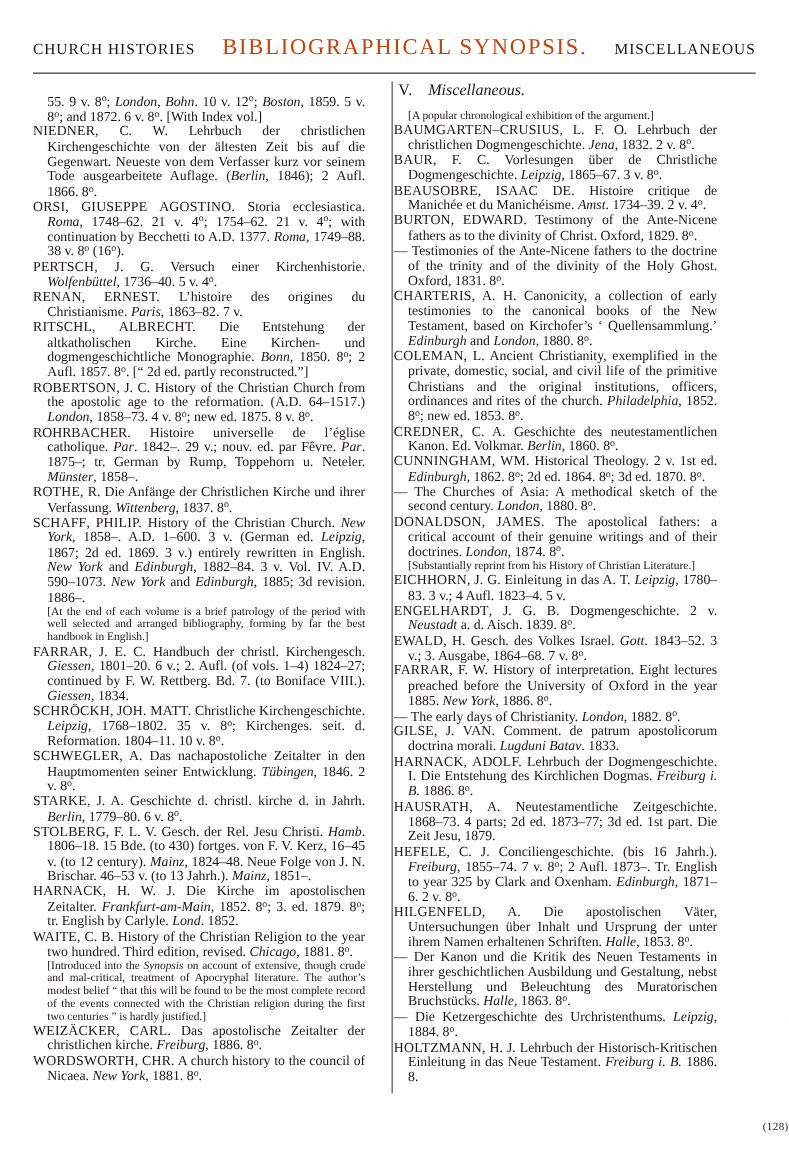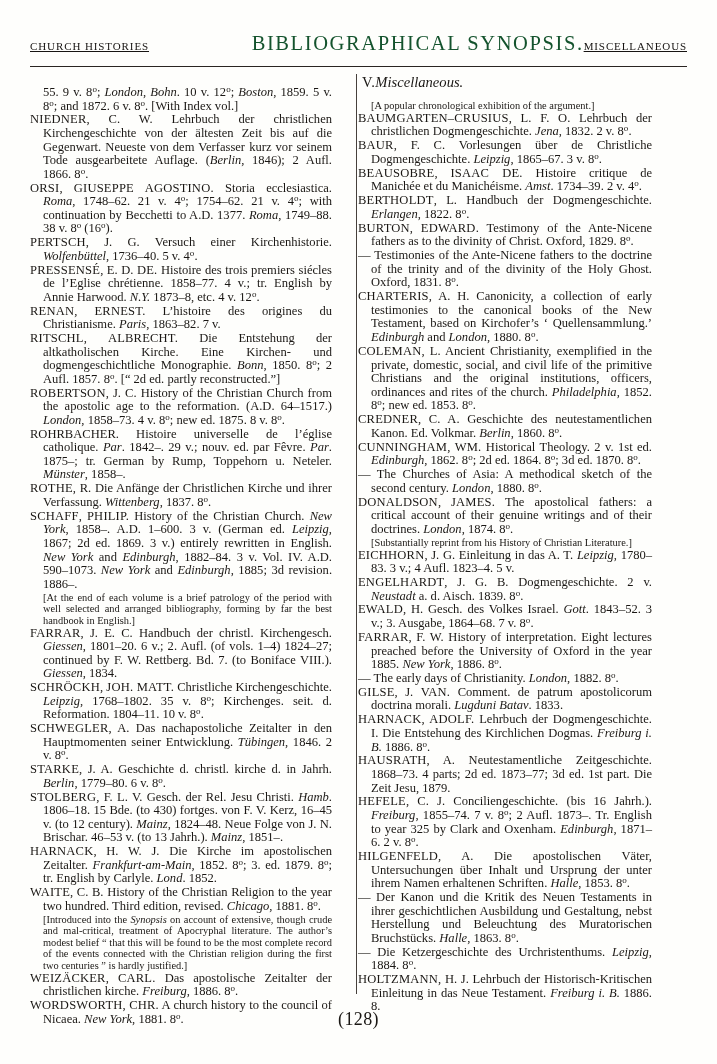--- a/index.html
+++ b/index.html
@@ -25,35 +25,34 @@
     position: absolute;
     top: 32px;
     left: 30px;
     right: 30px;
     height: 26px;
     display: flex;
     align-items: baseline;
     justify-content: space-between;
   }
   .rh-left, .rh-right {
-    font-size: 11px;
+    font-size: 14px;
     letter-spacing: 0.9px;
     font-variant: small-caps;
     text-transform: uppercase;
     white-space: nowrap;
     color: #171412;
-    text-decoration: underline;
   }
   .rh-center {
     flex: 1;
-    text-align: right;
+    text-align: center;
     font-size: 20.5px;
     letter-spacing: 1.6px;
     white-space: nowrap;
-    color: #14532d;
+    color: #c2410c;
   }
   .head-rule {
     position: absolute;
     top: 66px;
     left: 30px;
     width: 657px;
     height: 1px;
     background: #2a2522;
   }
   
@@ -81,20 +80,21 @@
   }
   
   .section-head {
     font-size: 14.6px;
     margin: 0 0 9px 4px;
     white-space: nowrap;
   }
   .section-num { letter-spacing: 0.5px; }
   .section-title {
     font-style: italic;
+    margin-left: 14px;
   }
   
   .entry {
     font-size: 12.55px;
     line-height: 13.55px;
     text-align: justify;
     text-justify: inter-word;
     margin: 0 0 0.4px 0;
     padding-left: 13px;
     text-indent: -13px;
@@ -125,22 +125,22 @@
     font-size: 0.72em;
     vertical-align: 0.42em;
     line-height: 0;
   }
   
   .folio {
     position: absolute;
     bottom: 34px;
     left: 0;
     width: 717px;
-    text-align: center;
-    font-size: 18px;
+    text-align: right;
+    font-size: 10px;
     letter-spacing: 0.4px;
   }
 </style>
 </head>
 <body>
 
 <div id="page">
 
   <div class="running-head">
     <div class="rh-left">CHURCH HISTORIES</div>
@@ -153,21 +153,20 @@
   <div class="col-rule"></div>
 
   <div class="columns">
 
     <div class="col col-left">
       <div id="left-entries">
           <p class="entry cont">55. 9 v. 8<sup class="sz">o</sup>; <span class="it">London</span>, <span class="it">Bohn</span>. 10 v. 12<sup class="sz">o</sup>; <span class="it">Boston</span>, 1859. 5 v. 8<sup class="sz">o</sup>; and 1872. 6 v. 8<sup class="sz">o</sup>. [With Index vol.]</p>
           <p class="entry"><span class="sc">NIEDNER</span>, C. W. Lehrbuch der christlichen Kirchengeschichte von der ältesten Zeit bis auf die Gegenwart. Neueste von dem Verfasser kurz vor seinem Tode ausgearbeitete Auflage. (<span class="it">Berlin</span>, 1846); 2 Aufl. 1866. 8<sup class="sz">o</sup>.</p>
           <p class="entry"><span class="sc">ORSI</span>, <span class="sc">GIUSEPPE AGOSTINO.</span> Storia ecclesiastica. <span class="it">Roma</span>, 1748–62. 21 v. 4<sup class="sz">o</sup>; 1754–62. 21 v. 4<sup class="sz">o</sup>; with continuation by Becchetti to A.D. 1377. <span class="it">Roma</span>, 1749–88. 38 v. 8<sup class="sz">o</sup> (16<sup class="sz">o</sup>).</p>
           <p class="entry"><span class="sc">PERTSCH</span>, J. G. Versuch einer Kirchenhistorie. <span class="it">Wolfenbüttel</span>, 1736–40. 5 v. 4<sup class="sz">o</sup>.</p>
-          <p class="entry"><span class="sc">PRESSENSÉ</span>, E. D. <span class="sc">DE.</span> Histoire des trois premiers siécles de l’Eglise chrétienne. 1858–77. 4 v.; tr. English by Annie Harwood. <span class="it">N.Y.</span> 1873–8, etc. 4 v. 12<sup class="sz">o</sup>.</p>
           <p class="entry"><span class="sc">RENAN</span>, <span class="sc">ERNEST.</span> L’histoire des origines du Christianisme. <span class="it">Paris</span>, 1863–82. 7 v.</p>
           <p class="entry"><span class="sc">RITSCHL</span>, <span class="sc">ALBRECHT.</span> Die Entstehung der altkatholischen Kirche. Eine Kirchen- und dogmengeschichtliche Monographie. <span class="it">Bonn</span>, 1850. 8<sup class="sz">o</sup>; 2 Aufl. 1857. 8<sup class="sz">o</sup>. [“ 2d ed. partly reconstructed.”]</p>
           <p class="entry"><span class="sc">ROBERTSON</span>, J. C. History of the Christian Church from the apostolic age to the reformation. (A.D. 64–1517.) <span class="it">London</span>, 1858–73. 4 v. 8<sup class="sz">o</sup>; new ed. 1875. 8 v. 8<sup class="sz">o</sup>.</p>
           <p class="entry">ROHRBACHER. Histoire universelle de l’église catholique. <span class="it">Par</span>. 1842–. 29 v.; nouv. ed. par Fêvre. <span class="it">Par</span>. 1875–; tr. German by Rump, Toppehorn u. Neteler. <span class="it">Münster</span>, 1858–.</p>
           <p class="entry"><span class="sc">ROTHE</span>, R. Die Anfänge der Christlichen Kirche und ihrer Verfassung. <span class="it">Wittenberg</span>, 1837. 8<sup class="sz">o</sup>.</p>
           <p class="entry"><span class="sc">SCHAFF</span>, <span class="sc">PHILIP.</span> History of the Christian Church. <span class="it">New York</span>, 1858–. A.D. 1–600. 3 v. (German ed. <span class="it">Leipzig</span>, 1867; 2d ed. 1869. 3 v.) entirely rewritten in English. <span class="it">New York</span> and <span class="it">Edinburgh</span>, 1882–84. 3 v. Vol. IV. A.D. 590–1073. <span class="it">New York</span> and <span class="it">Edinburgh</span>, 1885; 3d revision. 1886–.</p>
           <p class="entry note-block">[At the end of each volume is a brief patrology of the period with well selected and arranged bibliography, forming by far the best handbook in English.]</p>
           <p class="entry"><span class="sc">FARRAR</span>, J. E. C. Handbuch der christl. Kirchengesch. <span class="it">Giessen</span>, 1801–20. 6 v.; 2. Aufl. (of vols. 1–4) 1824–27; continued by F. W. Rettberg. Bd. 7. (to Boniface VIII.). <span class="it">Giessen</span>, 1834.</p>
           <p class="entry"><span class="sc">SCHRÖCKH</span>, <span class="sc">JOH. MATT.</span> Christliche Kirchengeschichte. <span class="it">Leipzig</span>, 1768–1802. 35 v. 8<sup class="sz">o</sup>; Kirchenges. seit. d. Reformation. 1804–11. 10 v. 8<sup class="sz">o</sup>.</p>
           <p class="entry"><span class="sc">SCHWEGLER</span>, A. Das nachapostoliche Zeitalter in den Hauptmomenten seiner Entwicklung. <span class="it">Tübingen</span>, 1846. 2 v. 8<sup class="sz">o</sup>.</p>
@@ -183,21 +182,20 @@
 
     <div class="col col-right">
       <div class="section-head">
         <span class="section-num">V.</span><span class="section-title">Miscellaneous.</span>
       </div>
       <div id="right-entries">
           <p class="entry note-block">[A popular chronological exhibition of the argument.]</p>
           <p class="entry"><span class="sc">BAUMGARTEN–CRUSIUS</span>, L. F. O. Lehrbuch der christlichen Dogmengeschichte. <span class="it">Jena</span>, 1832. 2 v. 8<sup class="sz">o</sup>.</p>
           <p class="entry"><span class="sc">BAUR</span>, F. C. Vorlesungen über de Christliche Dogmengeschichte. <span class="it">Leipzig</span>, 1865–67. 3 v. 8<sup class="sz">o</sup>.</p>
           <p class="entry"><span class="sc">BEAUSOBRE</span>, <span class="sc">ISAAC DE.</span> Histoire critique de Manichée et du Manichéisme. <span class="it">Amst</span>. 1734–39. 2 v. 4<sup class="sz">o</sup>.</p>
-          <p class="entry"><span class="sc">BERTHOLDT</span>, L. Handbuch der Dogmengeschichte. <span class="it">Erlangen</span>, 1822. 8<sup class="sz">o</sup>.</p>
           <p class="entry"><span class="sc">BURTON</span>, <span class="sc">EDWARD.</span> Testimony of the Ante-Nicene fathers as to the divinity of Christ. Oxford, 1829. 8<sup class="sz">o</sup>.</p>
           <p class="entry dash">— Testimonies of the Ante-Nicene fathers to the doctrine of the trinity and of the divinity of the Holy Ghost. Oxford, 1831. 8<sup class="sz">o</sup>.</p>
           <p class="entry"><span class="sc">CHARTERIS</span>, A. H. Canonicity, a collection of early testimonies to the canonical books of the New Testament, based on Kirchofer’s ‘ Quellensammlung.’ <span class="it">Edinburgh</span> and <span class="it">London</span>, 1880. 8<sup class="sz">o</sup>.</p>
           <p class="entry"><span class="sc">COLEMAN</span>, L. Ancient Christianity, exemplified in the private, domestic, social, and civil life of the primitive Christians and the original institutions, officers, ordinances and rites of the church. <span class="it">Philadelphia</span>, 1852. 8<sup class="sz">o</sup>; new ed. 1853. 8<sup class="sz">o</sup>.</p>
           <p class="entry"><span class="sc">CREDNER</span>, C. A. Geschichte des neutestamentlichen Kanon. Ed. Volkmar. <span class="it">Berlin</span>, 1860. 8<sup class="sz">o</sup>.</p>
           <p class="entry"><span class="sc">CUNNINGHAM</span>, <span class="sc">WM.</span> Historical Theology. 2 v. 1st ed. <span class="it">Edinburgh</span>, 1862. 8<sup class="sz">o</sup>; 2d ed. 1864. 8<sup class="sz">o</sup>; 3d ed. 1870. 8<sup class="sz">o</sup>.</p>
           <p class="entry dash">— The Churches of Asia: A methodical sketch of the second century. <span class="it">London</span>, 1880. 8<sup class="sz">o</sup>.</p>
           <p class="entry"><span class="sc">DONALDSON</span>, <span class="sc">JAMES.</span> The apostolical fathers: a critical account of their genuine writings and of their doctrines. <span class="it">London</span>, 1874. 8<sup class="sz">o</sup>.</p>
           <p class="entry note-block">[Substantially reprint from his History of Christian Literature.]</p>
           <p class="entry"><span class="sc">EICHHORN</span>, J. G. Einleitung in das A. T. <span class="it">Leipzig</span>, 1780–83. 3 v.; 4 Aufl. 1823–4. 5 v.</p>

